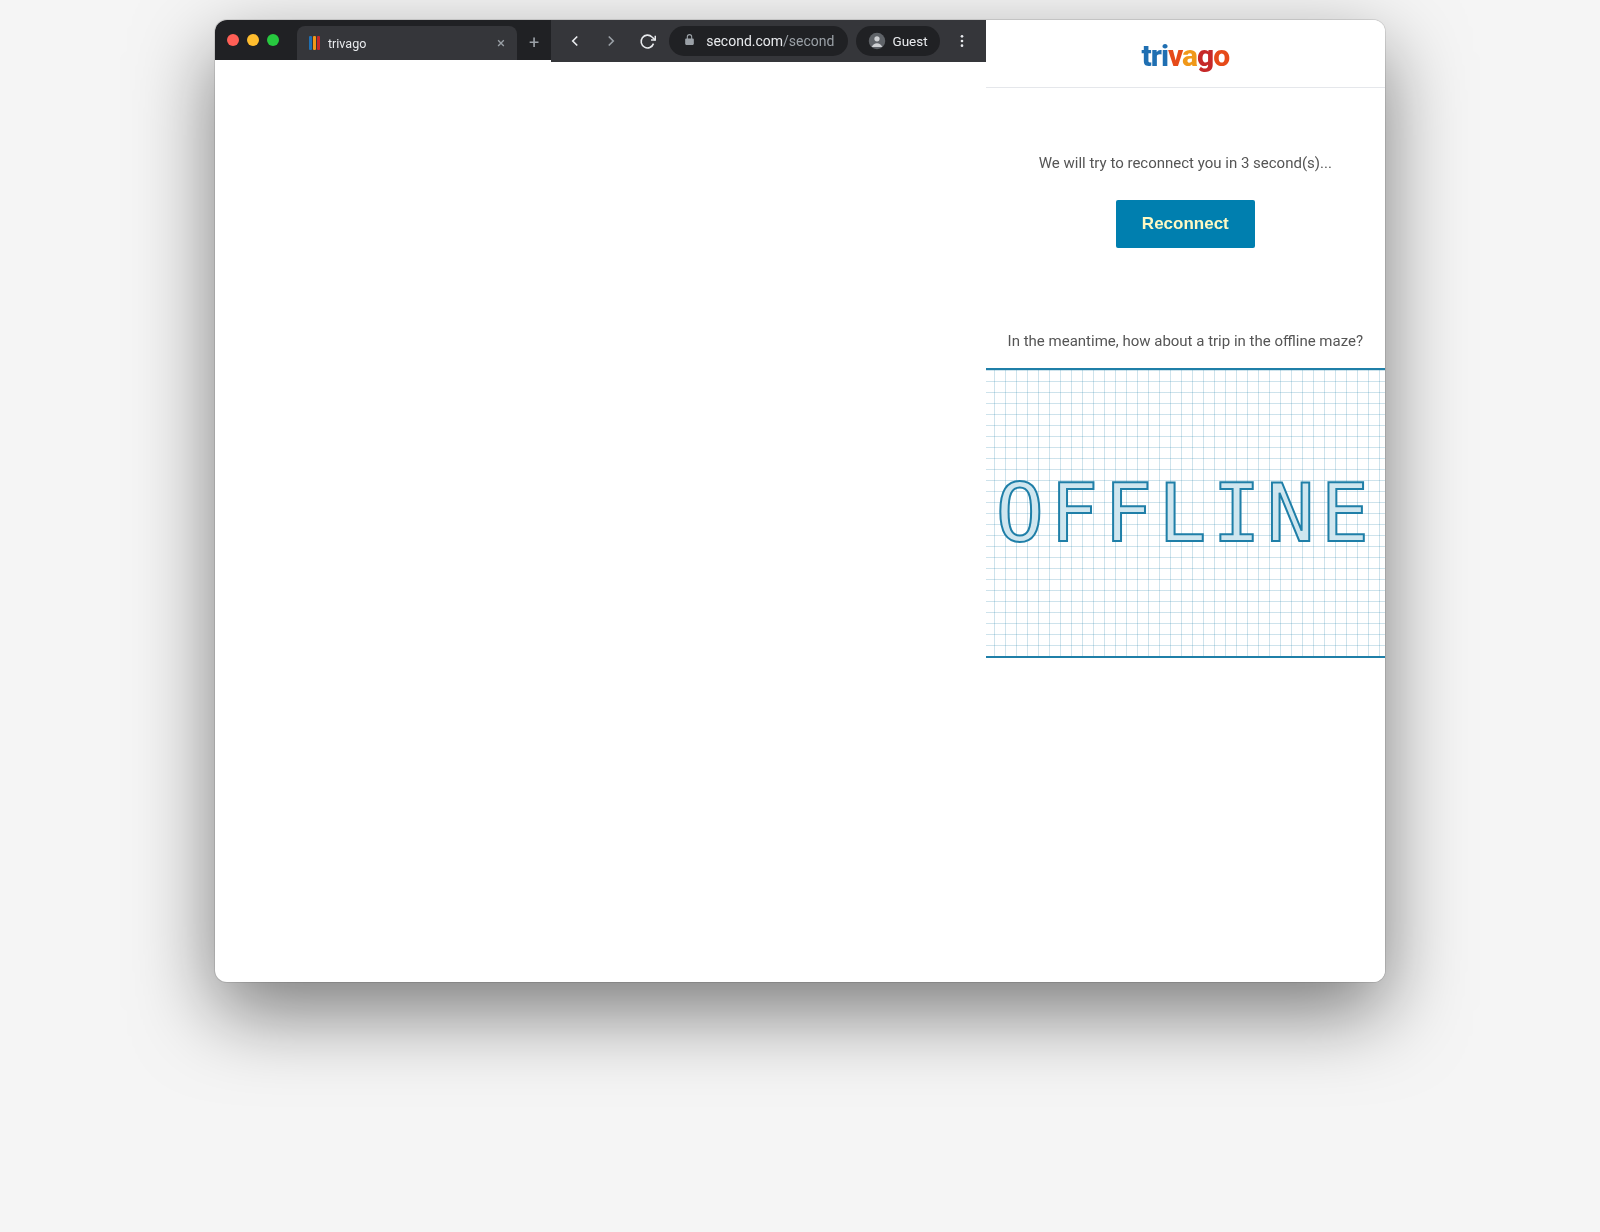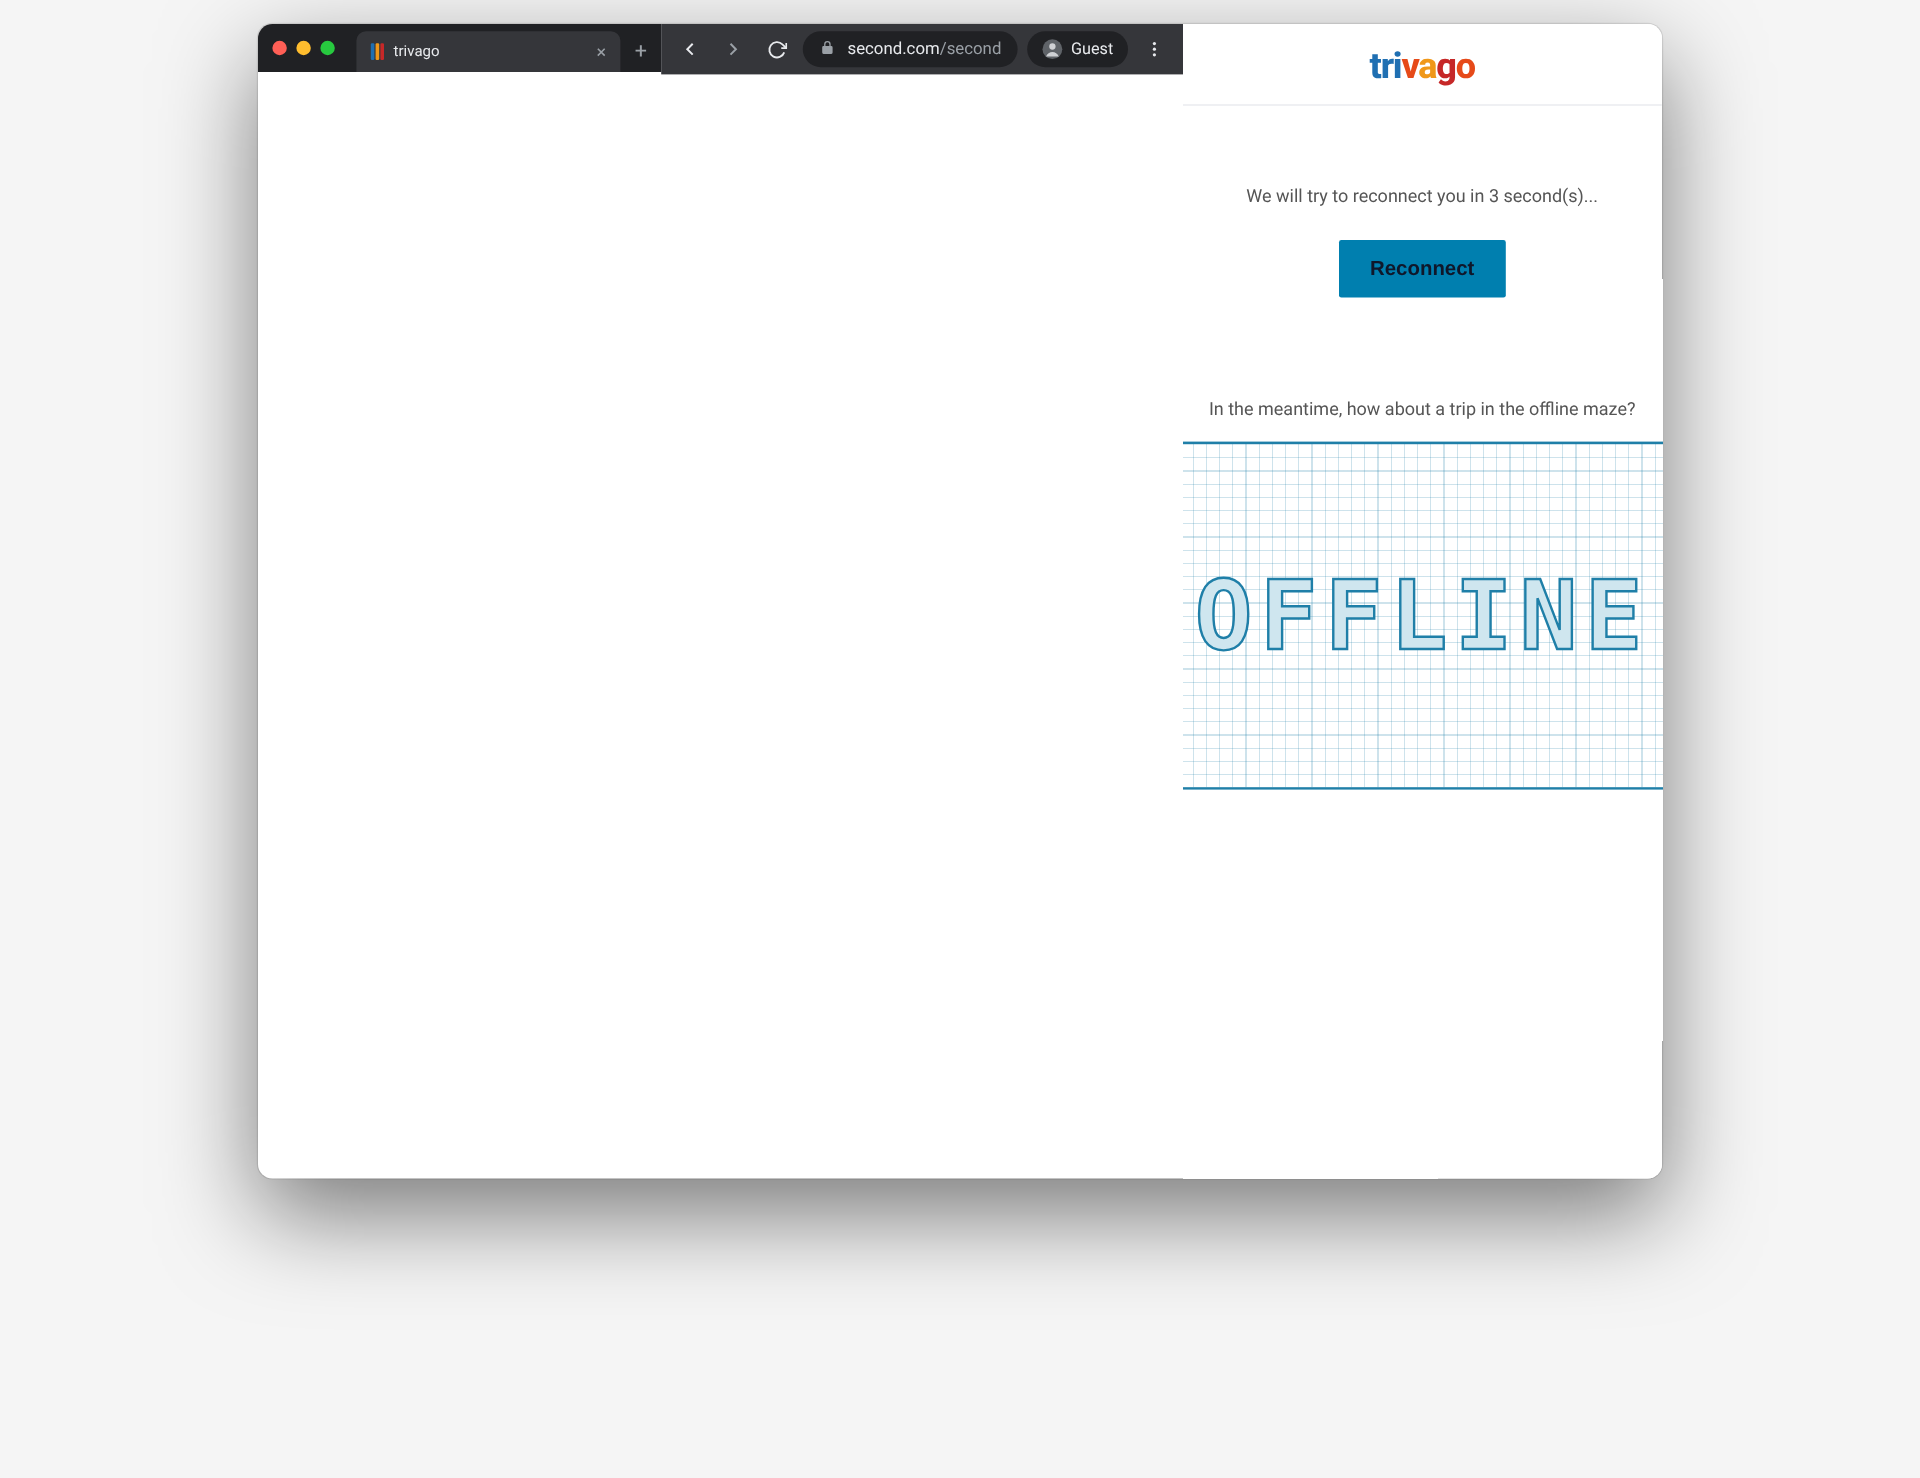--- a/index.html
+++ b/index.html
@@ -169,21 +169,21 @@
     color: #333;
     margin-bottom: 10px;
   }
   .subtext {
     font-size: 15px;
     color: #555;
     margin-bottom: 28px;
   }
   .reconnect-btn {
     background: #007faf;
-    color: #0f172a;
+    color: #fef9c3;
     font-size: 17px;
     font-weight: 700;
     border: none;
     padding: 14px 26px;
     border-radius: 2px;
     cursor: pointer;
   }
   .maze-section {
     margin-top: 84px;
     display: flex;
@@ -210,21 +210,21 @@
     position: absolute;
     background: #cfe6ef;
     border: 1px solid #1f7fa8;
   }
   .maze-word {
     position: absolute;
     top: 50%; left: 50%;
     transform: translate(-50%, -50%);
     font-family: monospace;
     font-size: 80px;
-    font-weight: 700;
+    font-weight: 400;
     letter-spacing: 6px;
     color: #cfe6ef;
     -webkit-text-stroke: 2px #1f7fa8;
   }
   .maze-start-dot {
     position: absolute;
     left: 10px; top: 164px;
     width: 7px; height: 7px;
     background: #1f7fa8;
     border-radius: 50%;

